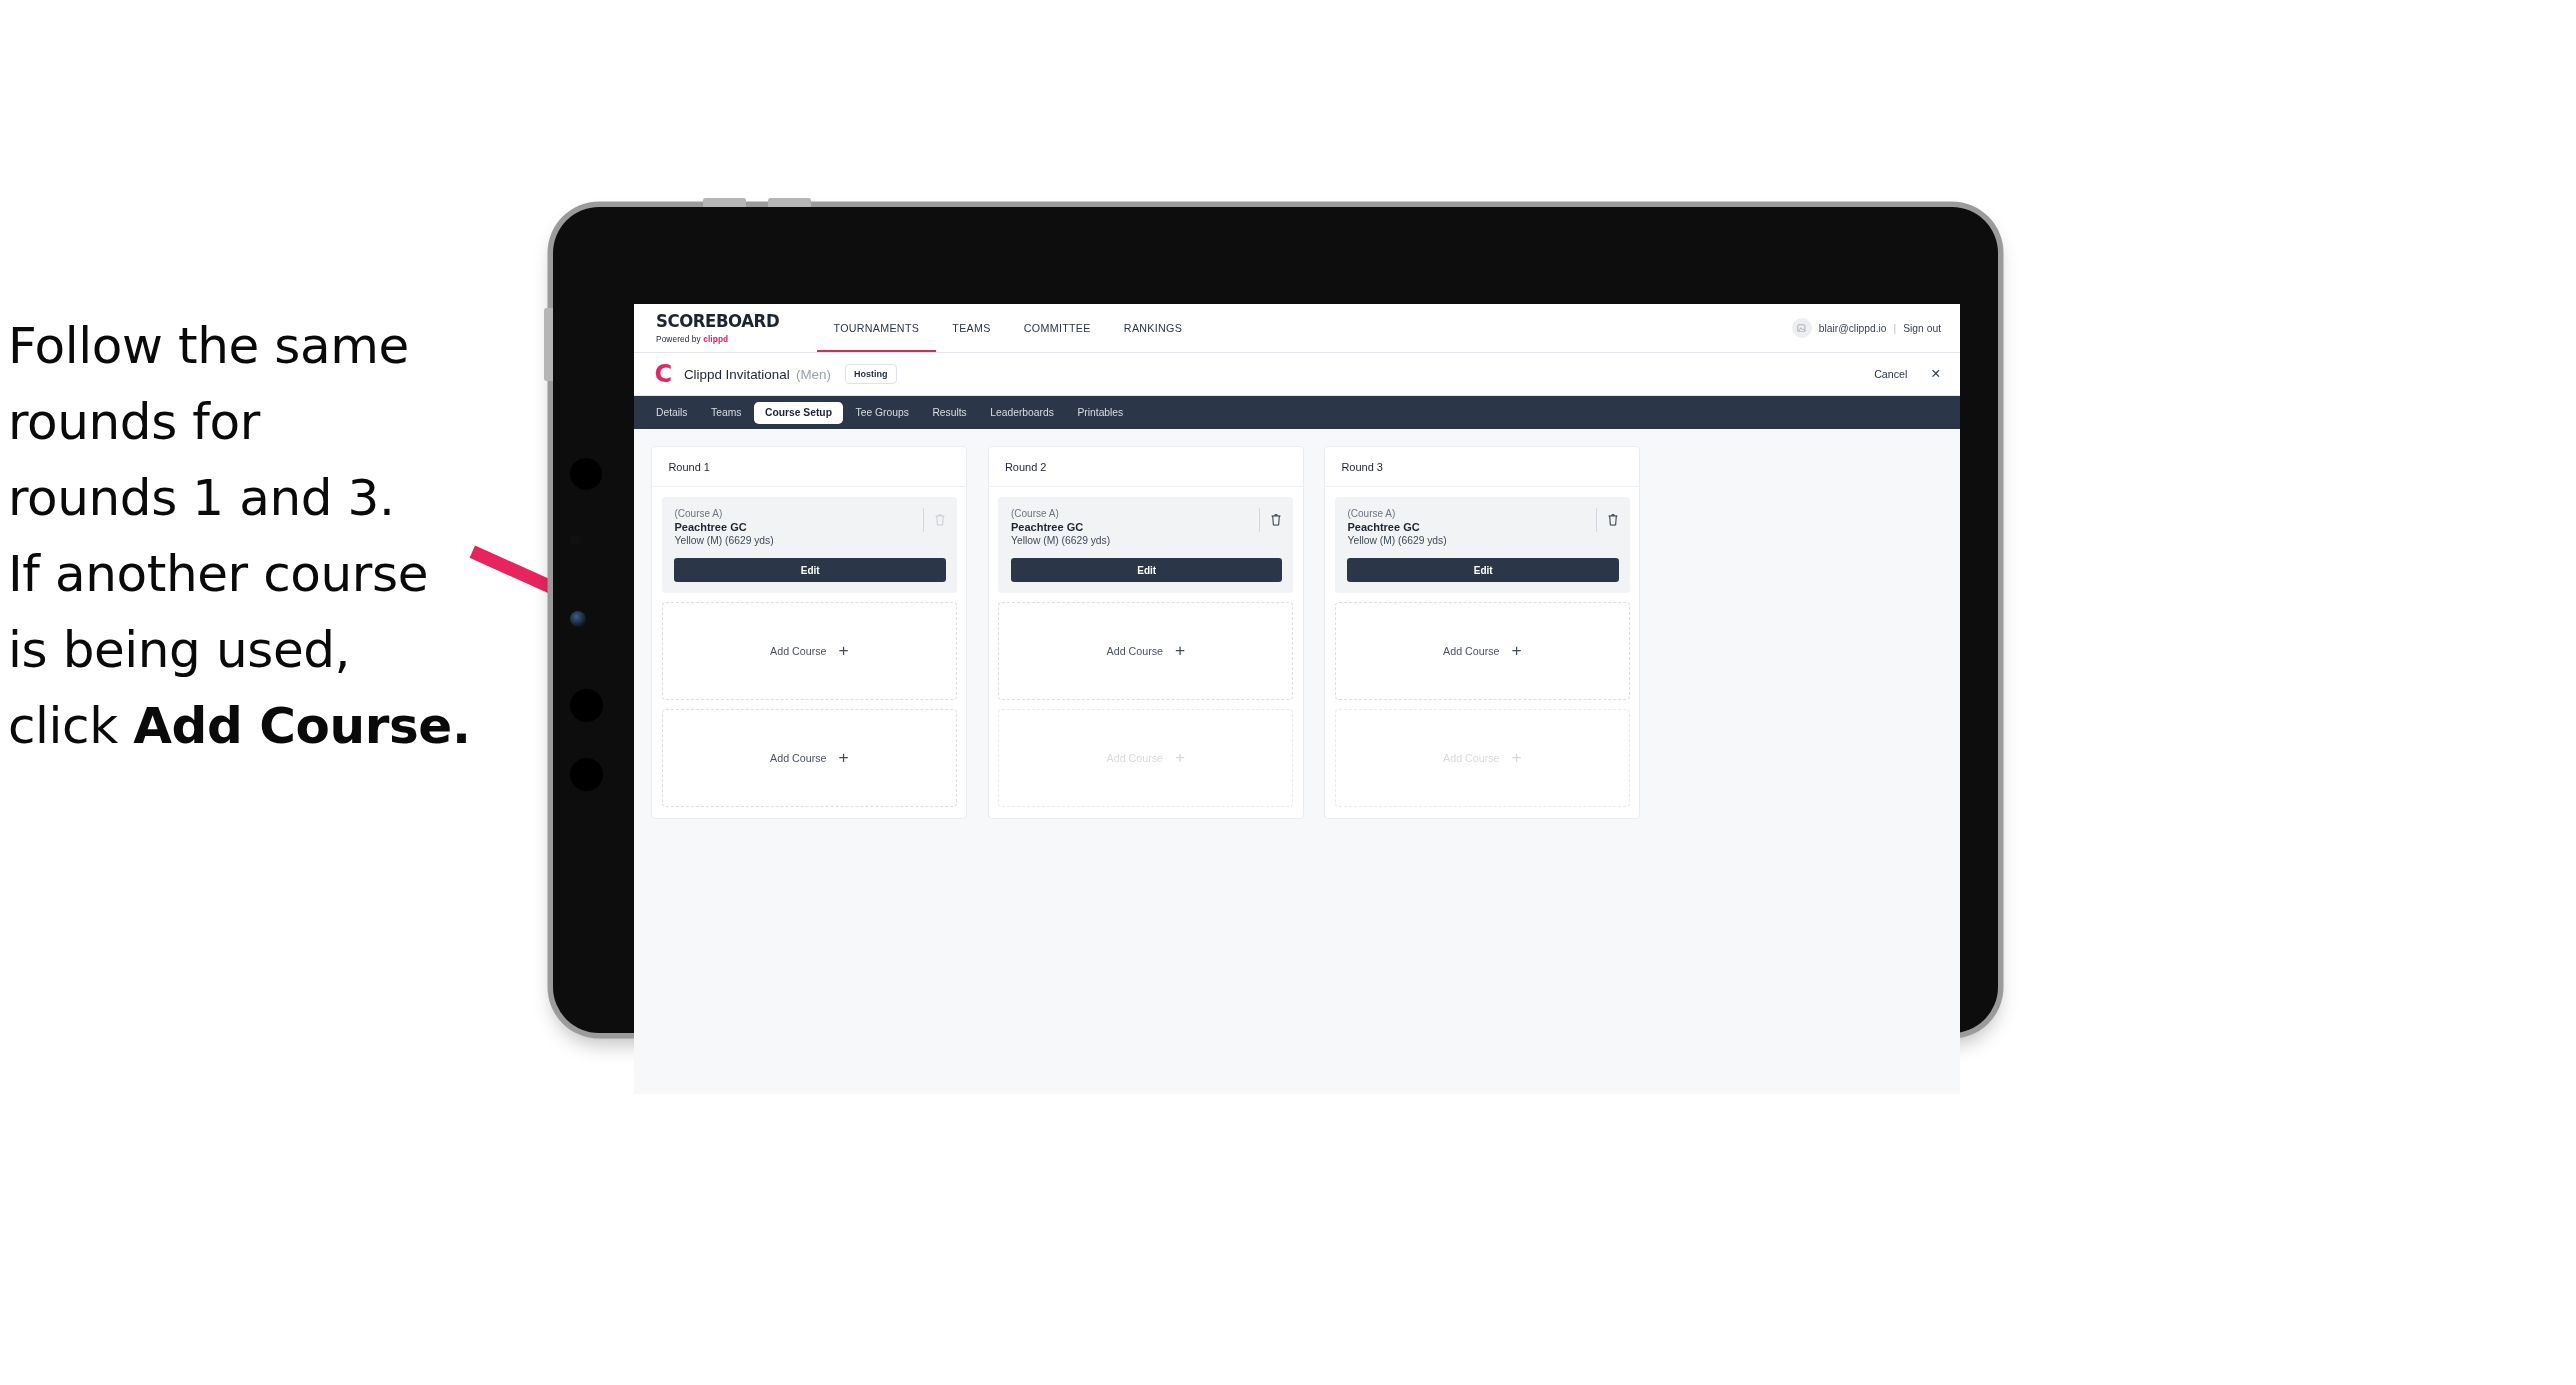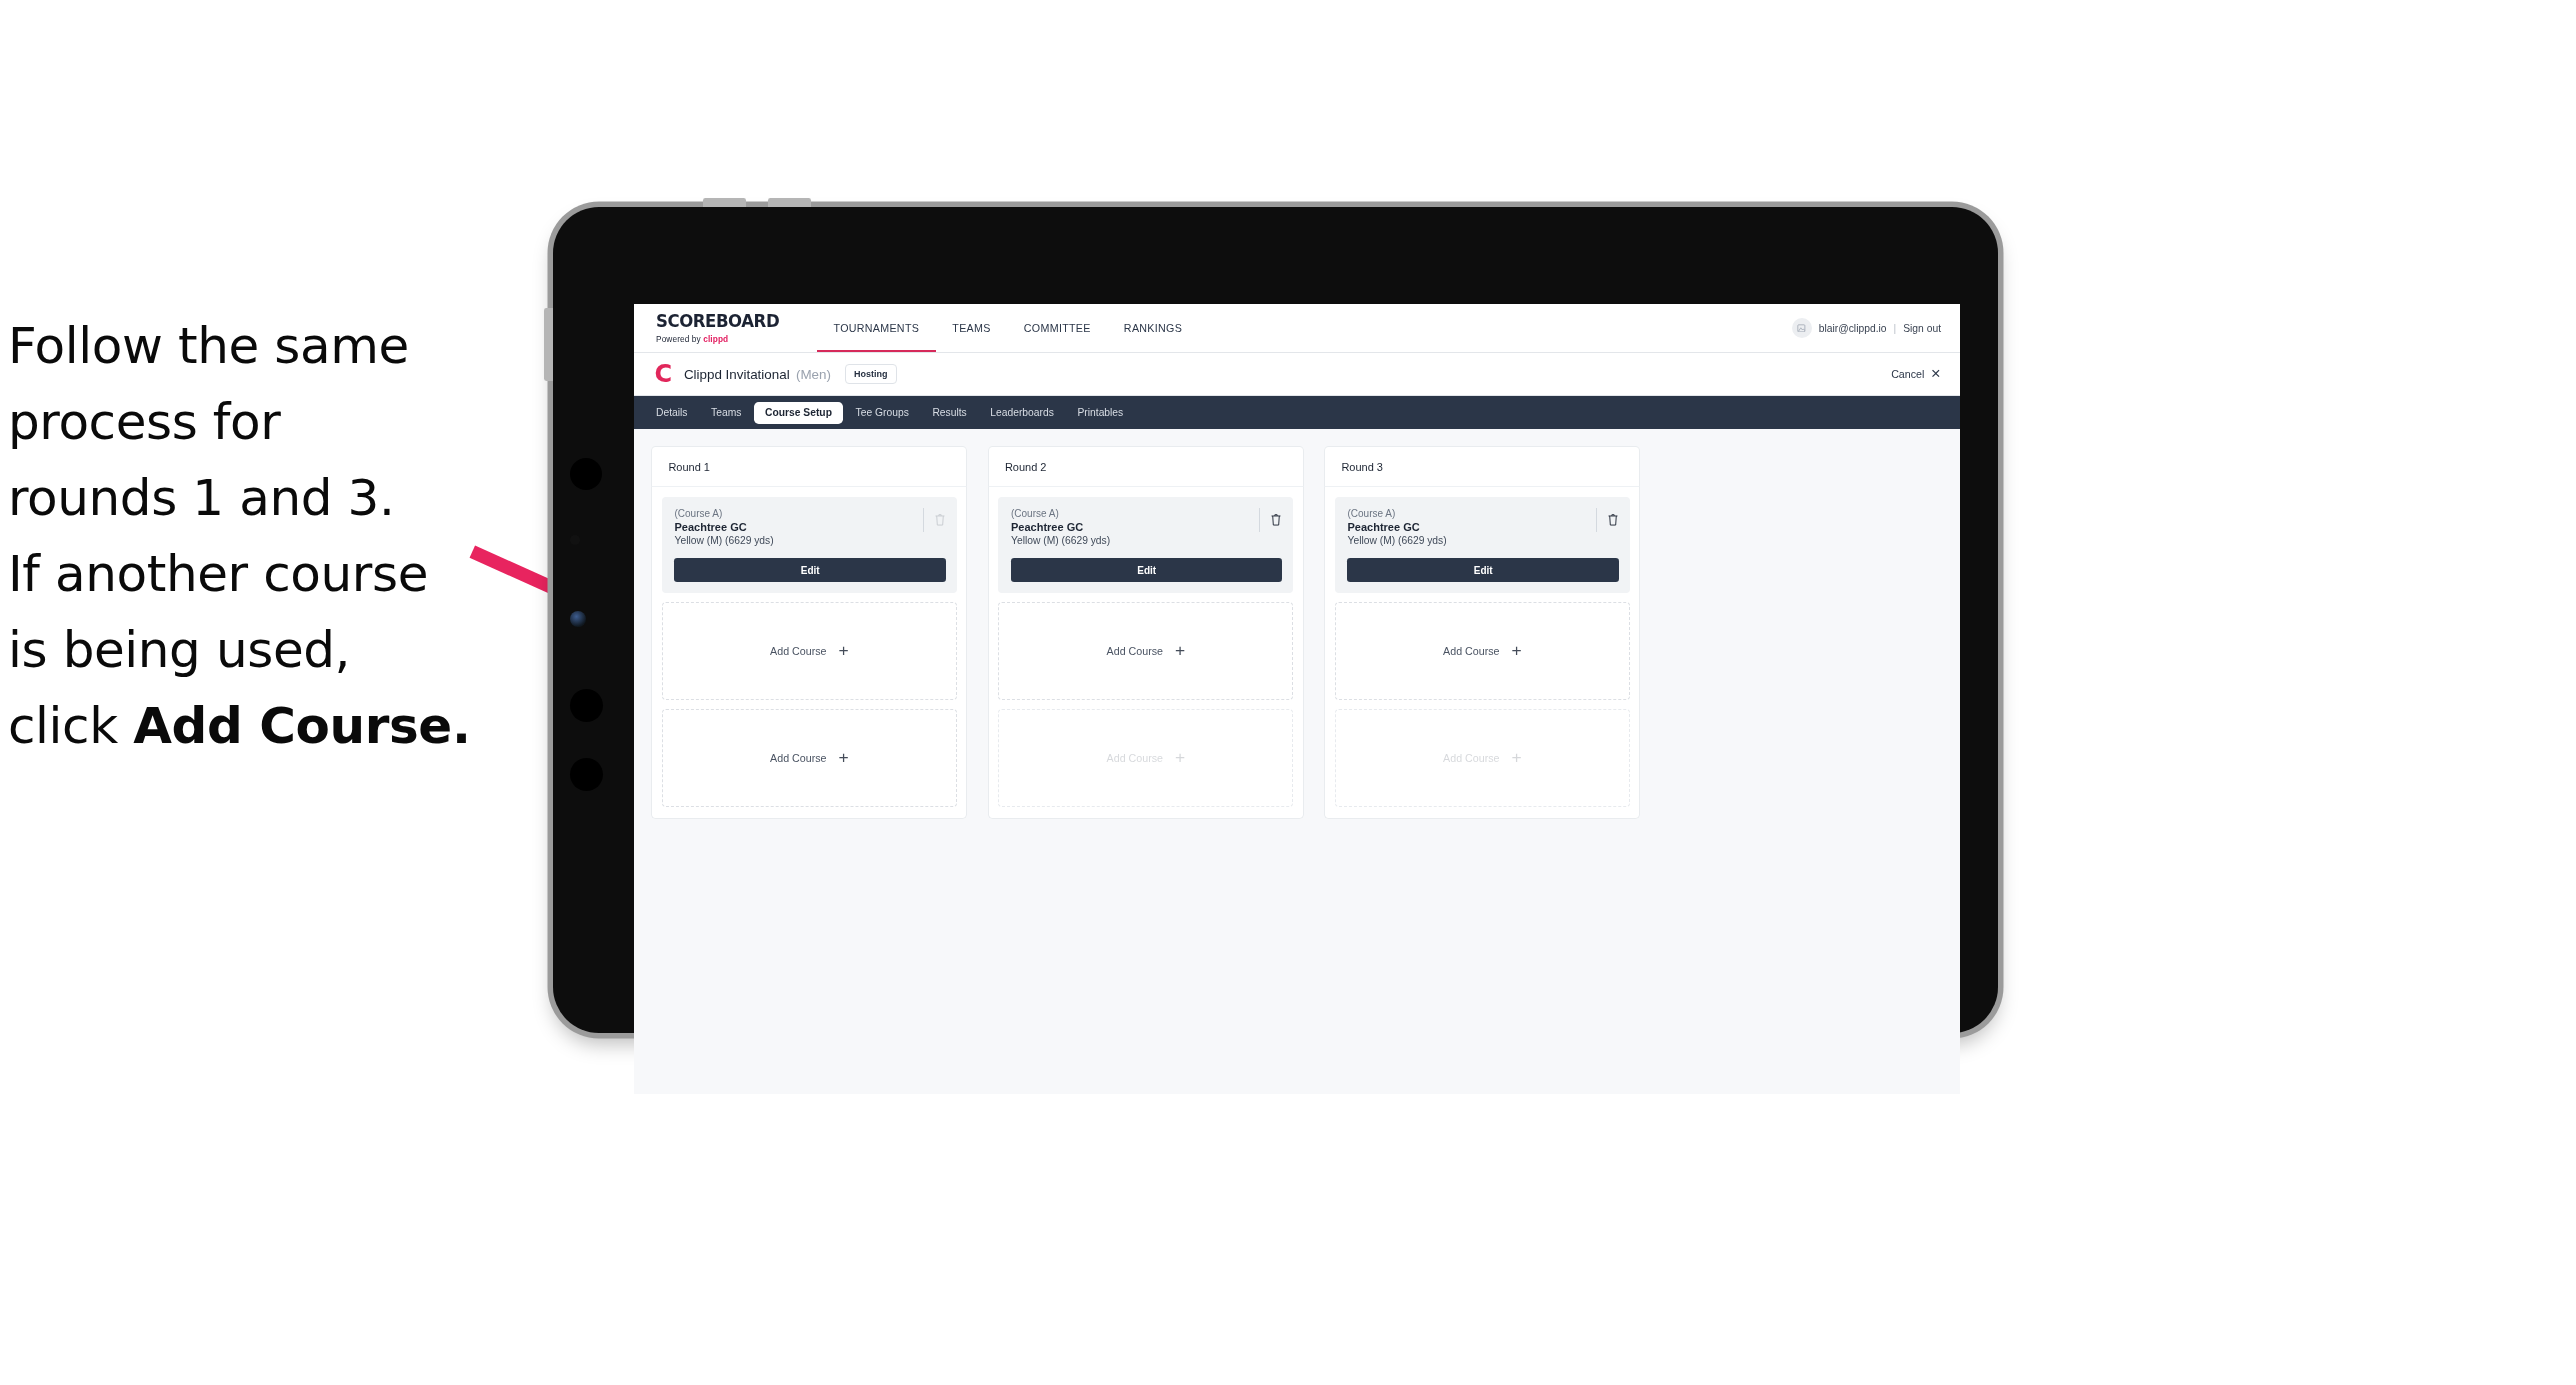--- a/index.html
+++ b/index.html
@@ -113,21 +113,21 @@
     margin-right: 12.6px; letter-spacing: -0.8px;
   }
   .ttitle { font-size: 13.4px; color: #1d2533; }
   .tgender { font-size: 13.4px; color: #9aa2ae; margin-left: 6.3px; }
   .hosting {
     margin-left: 14.2px; font-size: 9px; font-weight: 700; color: #273142;
     border: 0.8px solid #dfe3e8; border-radius: 4px; padding: 4px 8px; background:#fff;
   }
   .cancel {
     margin-left: auto; font-size: 10.7px; color: #2b3648;
-    display: flex; align-items: center; gap: 6px; cursor: pointer;
+    display: flex; align-items: center; gap: 23px; cursor: pointer;
   }
   .cancel .x { font-size: 12.6px; line-height: 1; }
 
   
   #tabs {
     height: 33px; background: #2b3648;
     display: flex; align-items: center; padding-left: 11px; gap: 1.6px;
   }
   .tab {
     font-size: 10.3px; color: #d8dde4; padding: 5.5px 11px; border-radius: 4.7px;
@@ -181,21 +181,21 @@
   .add-box .lbl { font-size: 10.7px; color: #4a5362; }
   .add-box .plus { font-size: 17.4px; color: #444c59; line-height: 1; font-weight: 300; }
   .add-box.faded .lbl, .add-box.faded .plus { opacity: .22; }
   .add-box.faded { border-color: #e7eaee; }
 </style>
 </head>
 <body>
 
 <div id="caption">
   <div>Follow the same</div>
-  <div>process for</div>
+  <div>rounds for</div>
   <div>rounds 1 and 3.</div>
   <div>If another course</div>
   <div>is being used,</div>
   <div><span>click </span><b>Add Course.</b></div>
 </div>
 
 <svg id="arrow" viewBox="0 0 460 230">
   <line x1="8" y1="8" x2="350" y2="162" stroke="#e8245f" stroke-width="17" stroke-linecap="butt"></line>
   <polygon points="358,92 396,186 286,168" fill="#e8245f"></polygon>
 </svg>

